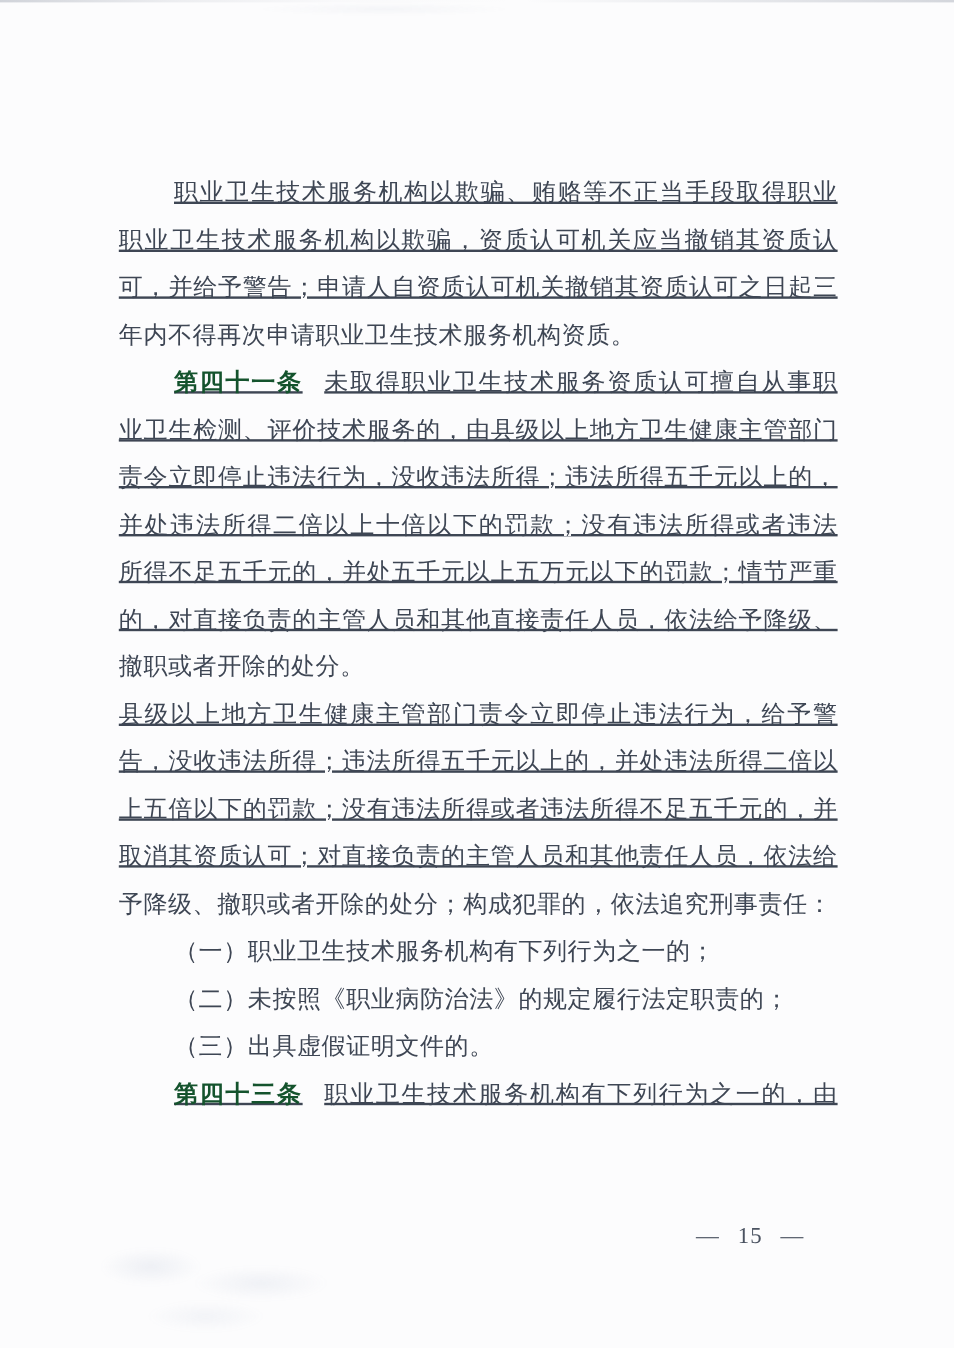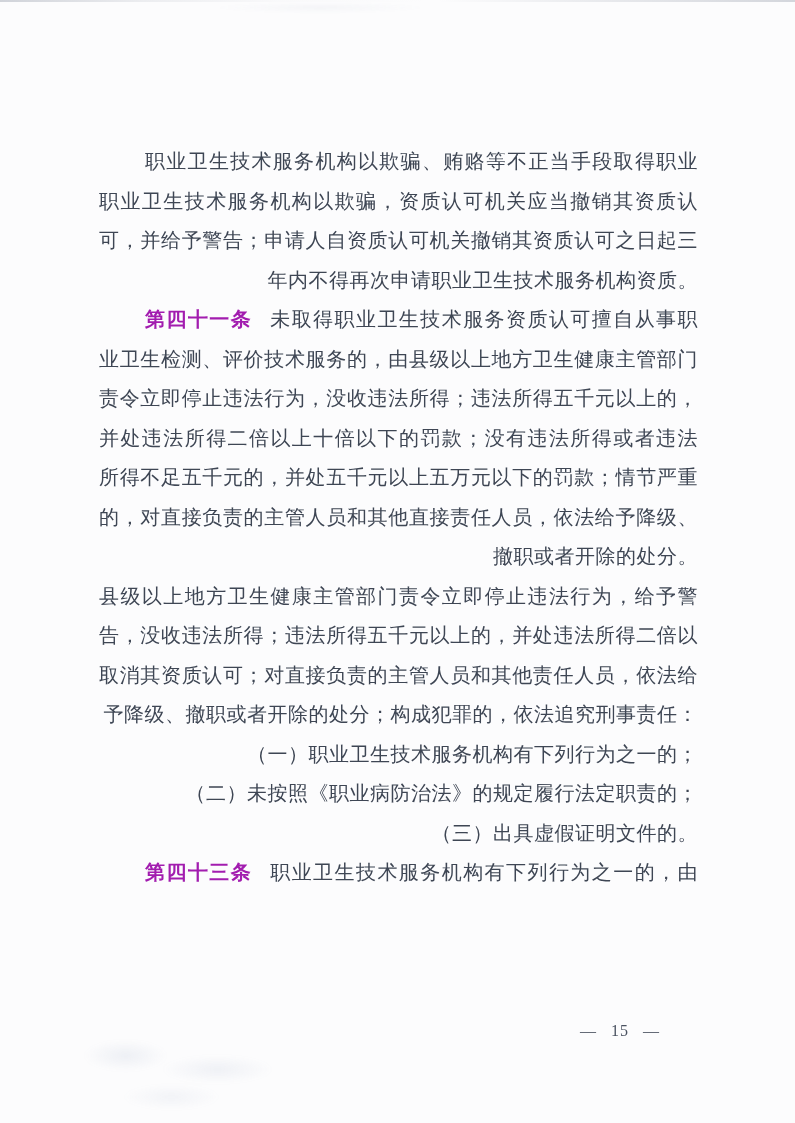--- a/index.html
+++ b/index.html
@@ -38,33 +38,34 @@
   .text-block {
     position: absolute;
     left: 99px; top: 142px; width: 599px;
     color: #3e4654;
     font-size: 20px;
     letter-spacing: 0.5px;
   }
   .line {
     height: 39.5px;
     line-height: 39.5px;
-    text-align: right;
+    text-align: left;
   }
   .line.justify {
     text-align: justify;
     text-align-last: justify;
+    text-decoration: underline;
   }
   .line.indent { text-indent: 46px; }
-  .art { font-weight: 700; color: #a21caf; margin-right: 18px; }
+  .art { font-weight: 700; color: #14532d; margin-right: 18px; }
   .art:empty { display: none; margin: 0; }
   .page-num {
     position: absolute;
     left: 580px; top: 1019px; width: 110px;
-    font-size: 16px;
+    font-size: 19px;
     line-height: 24px;
     color: #4a5260;
     letter-spacing: 1px;
     word-spacing: 9px;
     white-space: nowrap;
   }
 </style>
 </head>
 <body>
 
@@ -81,20 +82,21 @@
     <div class="line"><span>年内不得再次申请职业卫生技术服务机构资质。</span></div>
     <div class="line indent justify"><span class="art">第四十一条</span><span>未取得职业卫生技术服务资质认可擅自从事职</span></div>
     <div class="line justify"><span>业卫生检测、评价技术服务的，由县级以上地方卫生健康主管部门</span></div>
     <div class="line justify"><span>责令立即停止违法行为，没收违法所得；违法所得五千元以上的，</span></div>
     <div class="line justify"><span>并处违法所得二倍以上十倍以下的罚款；没有违法所得或者违法</span></div>
     <div class="line justify"><span>所得不足五千元的，并处五千元以上五万元以下的罚款；情节严重</span></div>
     <div class="line justify"><span>的，对直接负责的主管人员和其他直接责任人员，依法给予降级、</span></div>
     <div class="line"><span>撤职或者开除的处分。</span></div>
     <div class="line justify"><span>县级以上地方卫生健康主管部门责令立即停止违法行为，给予警</span></div>
     <div class="line justify"><span>告，没收违法所得；违法所得五千元以上的，并处违法所得二倍以</span></div>
+    <div class="line justify"><span>上五倍以下的罚款；没有违法所得或者违法所得不足五千元的，并</span></div>
     <div class="line justify"><span>取消其资质认可；对直接负责的主管人员和其他责任人员，依法给</span></div>
     <div class="line"><span>予降级、撤职或者开除的处分；构成犯罪的，依法追究刑事责任：</span></div>
     <div class="line indent"><span>（一）职业卫生技术服务机构有下列行为之一的；</span></div>
     <div class="line indent"><span>（二）未按照《职业病防治法》的规定履行法定职责的；</span></div>
     <div class="line indent"><span>（三）出具虚假证明文件的。</span></div>
     <div class="line indent justify"><span class="art">第四十三条</span><span>职业卫生技术服务机构有下列行为之一的，由</span></div>
   </div>
 
   <div class="page-num">— 15 —</div>
 

